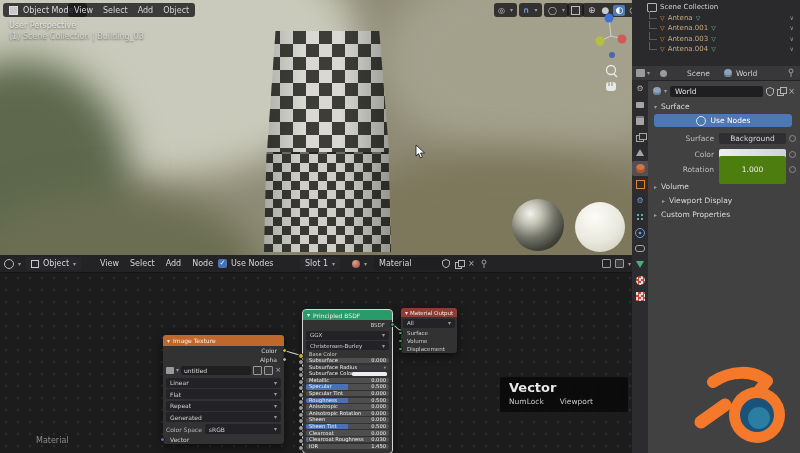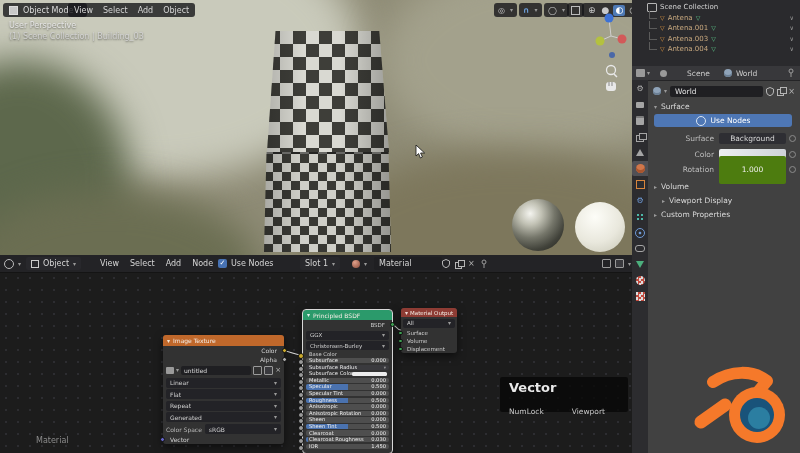--- a/index.html
+++ b/index.html
@@ -53,21 +53,21 @@
   .p-row.t-socket{background:transparent;color:#cfcfcf}
   .p-row.t-socket::before{background:#ccab2d}
   .p-row.t-vector{background:#3a3a3e}
   .p-row.t-color{background:transparent}
   .p-swatch{display:none;position:absolute;right:2px;top:.5px;width:42%;height:4.4px;background:#ececec;border-radius:1.5px}
   .p-row.t-color .p-swatch{display:block}
   .p-chev{display:none;font-size:4.5px;color:#999}
   .p-row.t-vector .p-chev{display:block}
   .screencast{position:absolute;left:500px;top:105px;width:128px;height:35px;background:rgba(8,8,8,.8);border-radius:2px;padding:3px 9px;box-sizing:border-box}
   .sc-key{font-size:13px;font-weight:bold;color:#e8e8e8}
-  .sc-locks{display:flex;gap:28px;font-size:7.5px;color:#c9c9c9;margin-top:12px}
+  .sc-locks{display:flex;gap:16px;font-size:7.5px;color:#c9c9c9;margin-top:2px}
 
   
   .right{position:absolute;left:632px;top:0;width:168px;height:453px;background:#414141}
   .outliner{position:absolute;top:0;left:0;right:0;height:66px;background:#2a2a2d;padding-top:2px;overflow:hidden}
   .ol-row{display:flex;align-items:center;height:10.5px;gap:3px;padding-left:7px;font-size:7px;color:#c6c6c6;position:relative}
   .tree-l{width:7px;height:7px;border-left:1px solid #5b5b5b;border-bottom:1px solid #5b5b5b;margin:-4px 0 2px 10px}
   .tri{font-size:6px;line-height:1}
   .tri.orange{color:#d8923f}
   .tri.green{color:#5cc488}
   .eye-slot{position:absolute;right:6px;top:1px}

